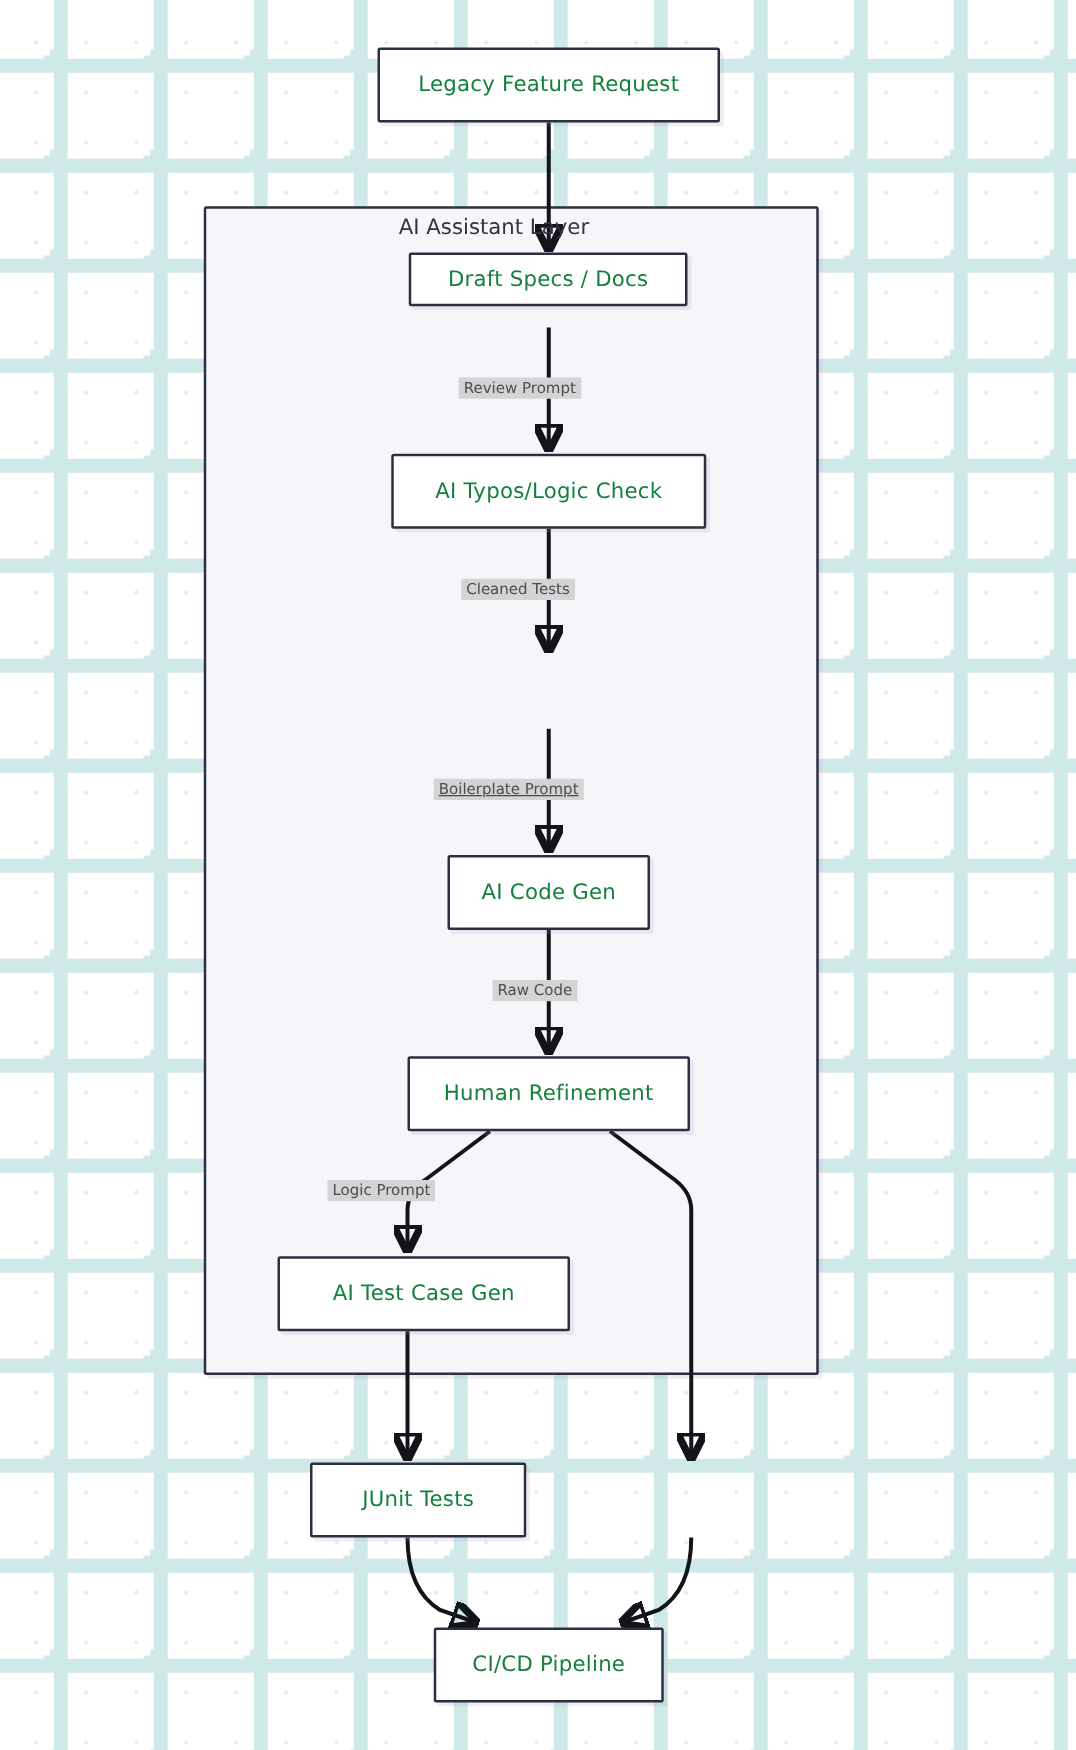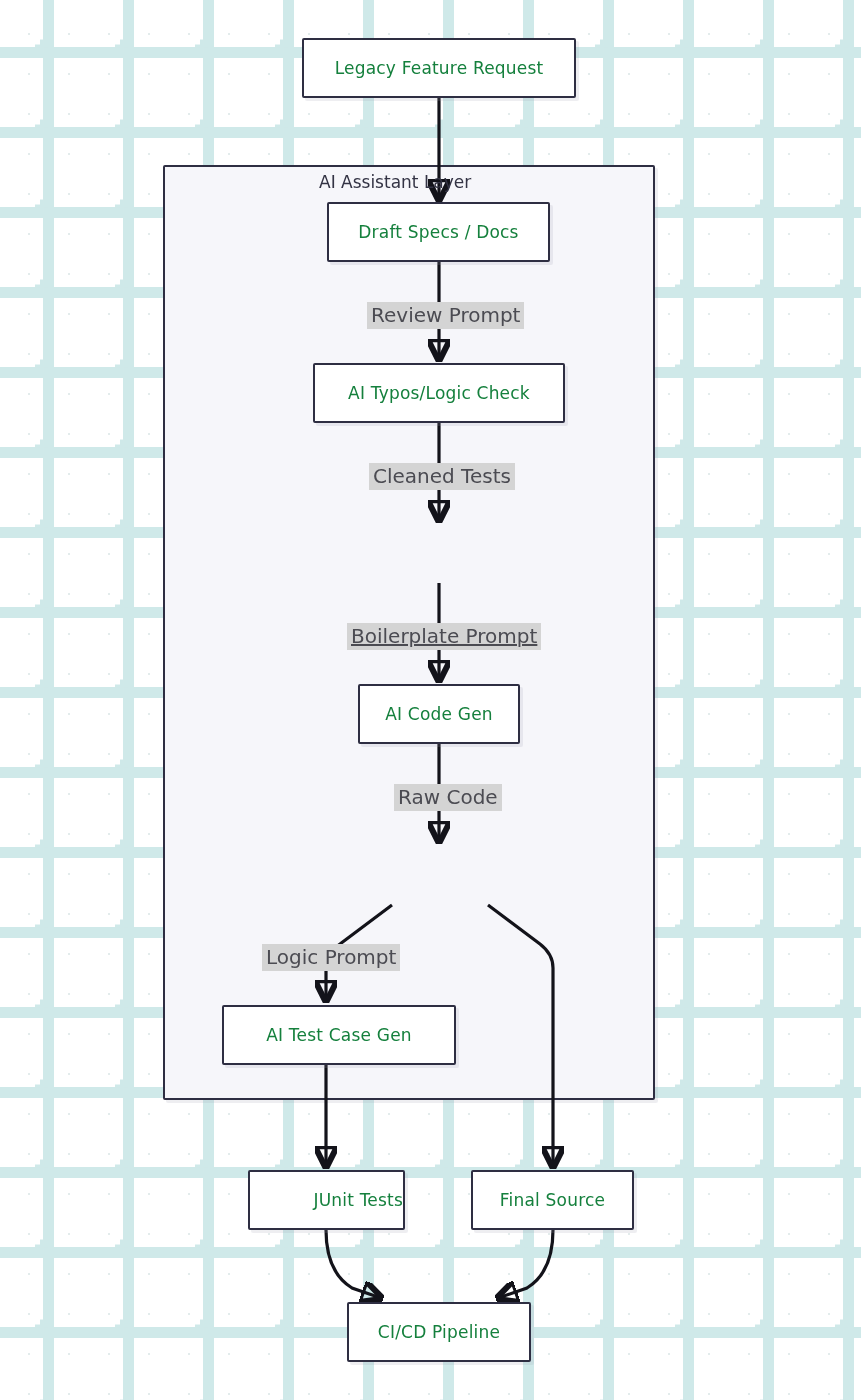--- a/index.html
+++ b/index.html
@@ -58,21 +58,21 @@
   .subgraph-title {
     position: absolute;
     color: #333344;
     font-size: 17px;
     white-space: nowrap;
   }
   .edge-label {
     position: absolute;
     background: #d4d4d4;
     color: #4b4b52;
-    font-size: 20px;
+    font-size: 12px;
     padding: 1px 4px;
     white-space: nowrap;
     line-height: 1.25;
   }
   svg.edges {
     position: absolute;
     left: 0;
     top: 0;
     width: 861px;
     height: 1400px;
@@ -130,45 +130,45 @@
 
     <path d="M 553,1230 Q 553,1272 527,1288 L 501,1297" marker-end="url(#arw)"></path>
   </svg>
 
   <div class="subgraph-title" style="left:319px; top:172px;">AI Assistant Layer</div>
 
   <div class="node" style="left:302px; top:38px; width:274px; height:60px;">
     <span>Legacy Feature Request</span>
   </div>
 
-  <div class="node" style="left:327px; top:202px; width:223px; height:60px;">
+  <div class="node" style="left:327px; top:202px; width:223px; height:43px;">
     <span>Draft Specs / Docs</span>
   </div>
 
   <div class="node" style="left:313px; top:363px; width:252px; height:60px;">
     <span>AI Typos/Logic Check</span>
   </div>
 
 
   <div class="node" style="left:358px; top:684px; width:162px; height:60px;">
     <span>AI Code Gen</span>
   </div>
 
+  <div class="node" style="left:326px; top:845px; width:226px; height:60px;">
+    <span>Human Refinement</span>
+  </div>
 
   <div class="node" style="left:222px; top:1005px; width:234px; height:60px;">
     <span>AI Test Case Gen</span>
   </div>
 
-  <div class="node" style="left:248px; top:1170px; width:157px; height:60px;justify-content:flex-end;">
+  <div class="node" style="left:248px; top:1170px; width:173px; height:60px;">
     <span>JUnit Tests</span>
   </div>
 
-  <div class="node" style="left:471px; top:1170px; width:163px; height:60px;">
-    <span>Final Source</span>
-  </div>
 
   <div class="node" style="left:347px; top:1302px; width:184px; height:60px;">
     <span>CI/CD Pipeline</span>
   </div>
 
   <div class="edge-label" style="left:367px; top:302px;">Review Prompt</div>
 
   <div class="edge-label" style="left:369px; top:463px;">Cleaned Tests</div>
 
   <div class="edge-label" style="left:347px; top:623px;text-decoration:underline;">Boilerplate Prompt</div>

